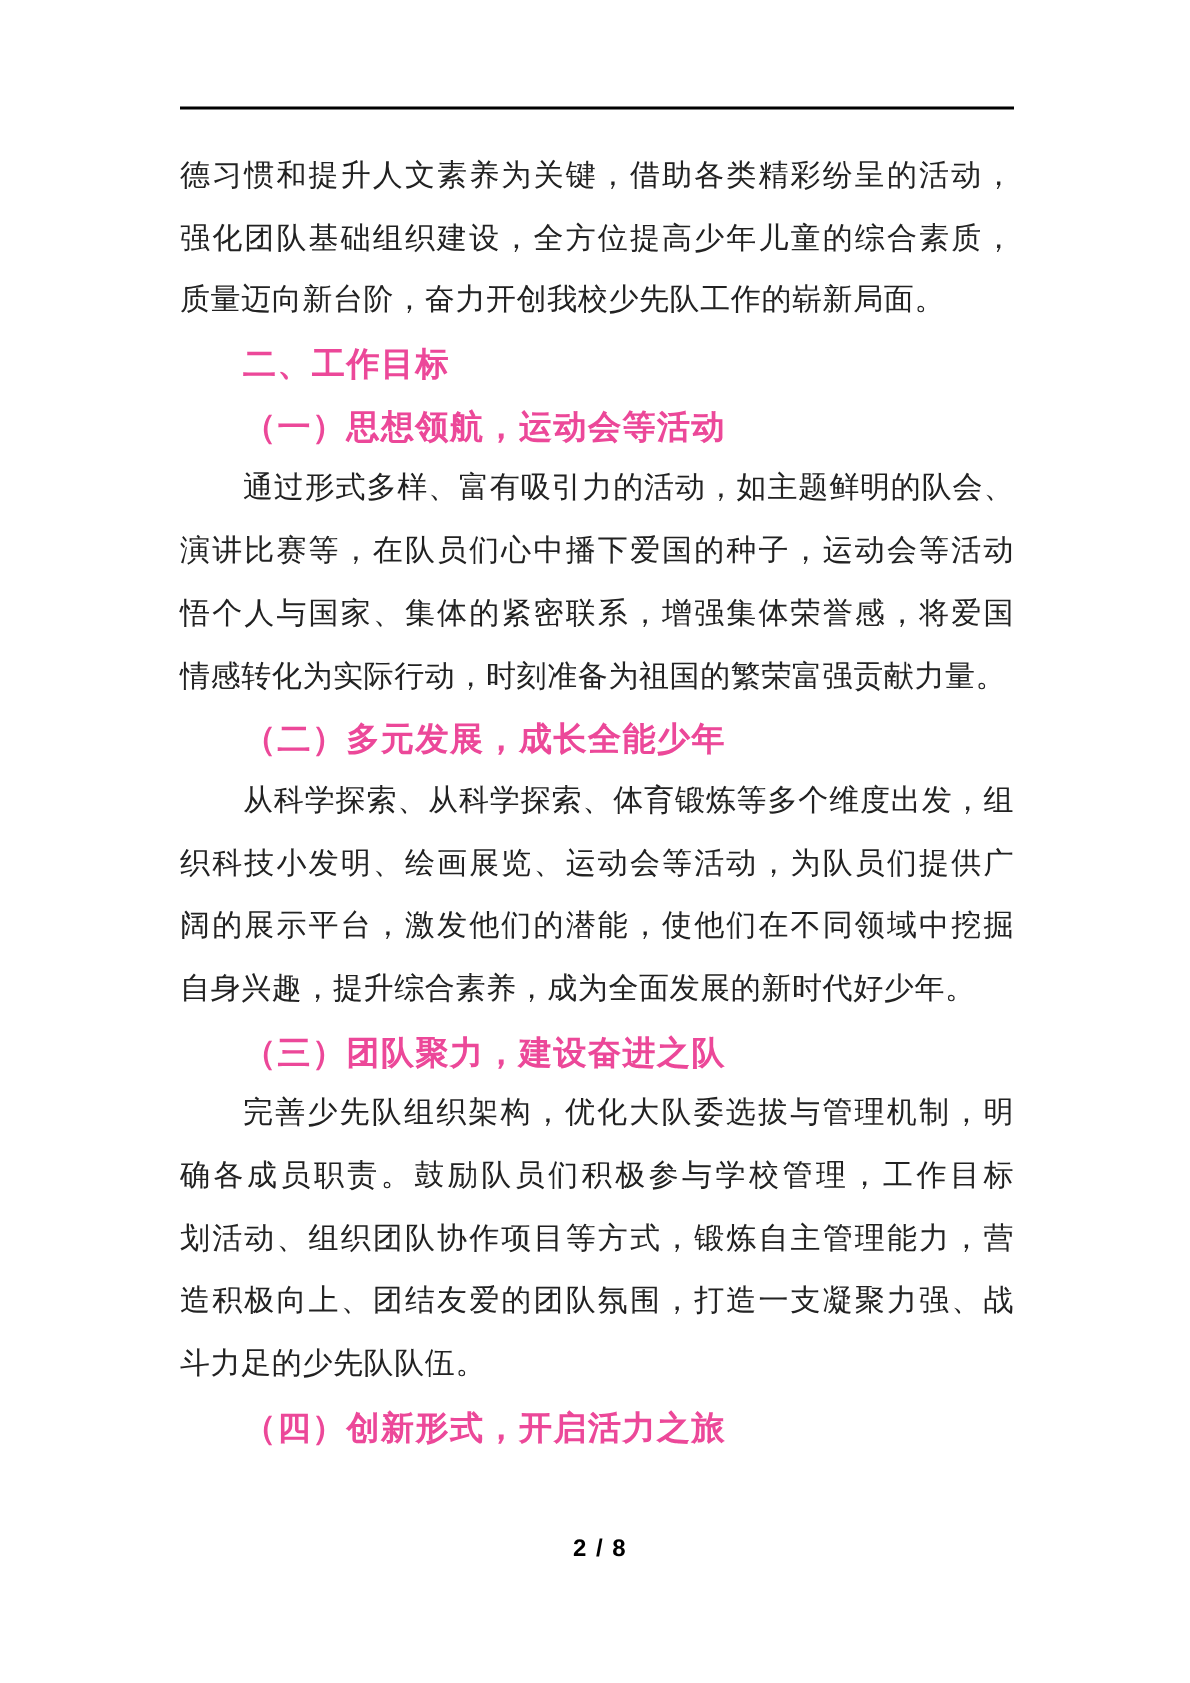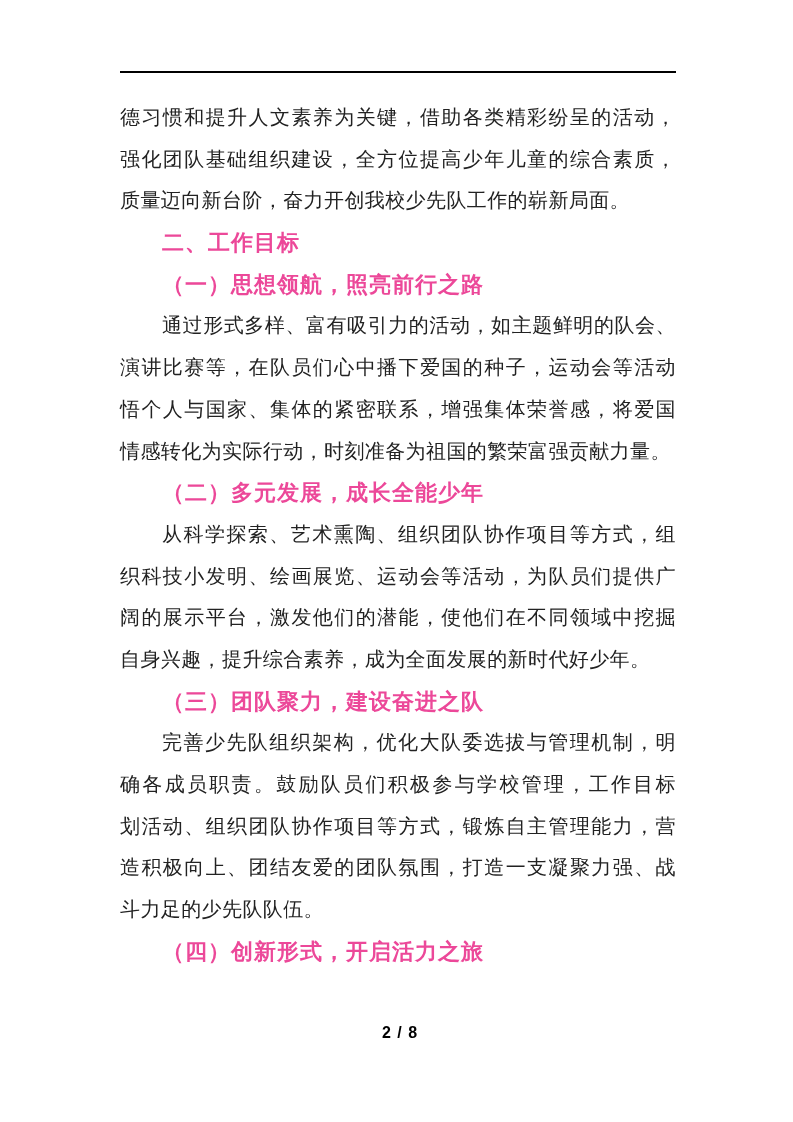--- a/index.html
+++ b/index.html
@@ -77,30 +77,30 @@
 
   <div class="header-rule"></div>
 
   <div class="content">
 
     <div class="line j">德习惯和提升人文素养为关键，借助各类精彩纷呈的活动，</div>
     <div class="line j">强化团队基础组织建设，全方位提高少年儿童的综合素质，</div>
     <div class="line">质量迈向新台阶，奋力开创我校少先队工作的崭新局面。</div>
 
     <div class="line heading">二、工作目标</div>
-    <div class="line heading">（一）思想领航，照亮前行之路</div>
+    <div class="line heading">（一）思想领航，运动会等活动</div>
 
     <div class="line j indent">通过形式多样、富有吸引力的活动，如主题鲜明的队会、</div>
     <div class="line j">演讲比赛等，在队员们心中播下爱国的种子，运动会等活动</div>
     <div class="line j">悟个人与国家、集体的紧密联系，增强集体荣誉感，将爱国</div>
     <div class="line">情感转化为实际行动，时刻准备为祖国的繁荣富强贡献力量。</div>
 
     <div class="line heading">（二）多元发展，成长全能少年</div>
 
-    <div class="line j indent">从科学探索、艺术熏陶、组织团队协作项目等方式，组</div>
+    <div class="line j indent">从科学探索、从科学探索、体育锻炼等多个维度出发，组</div>
     <div class="line j">织科技小发明、绘画展览、运动会等活动，为队员们提供广</div>
     <div class="line j">阔的展示平台，激发他们的潜能，使他们在不同领域中挖掘</div>
     <div class="line">自身兴趣，提升综合素养，成为全面发展的新时代好少年。</div>
 
     <div class="line heading">（三）团队聚力，建设奋进之队</div>
 
     <div class="line j indent">完善少先队组织架构，优化大队委选拔与管理机制，明</div>
     <div class="line j">确各成员职责。鼓励队员们积极参与学校管理，工作目标</div>
     <div class="line j">划活动、组织团队协作项目等方式，锻炼自主管理能力，营</div>
     <div class="line j">造积极向上、团结友爱的团队氛围，打造一支凝聚力强、战</div>

